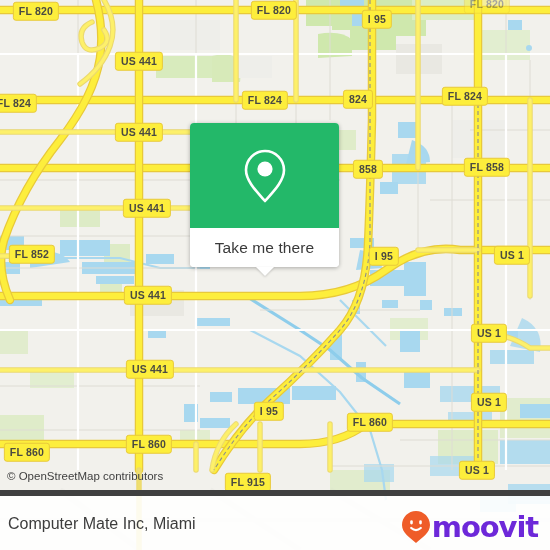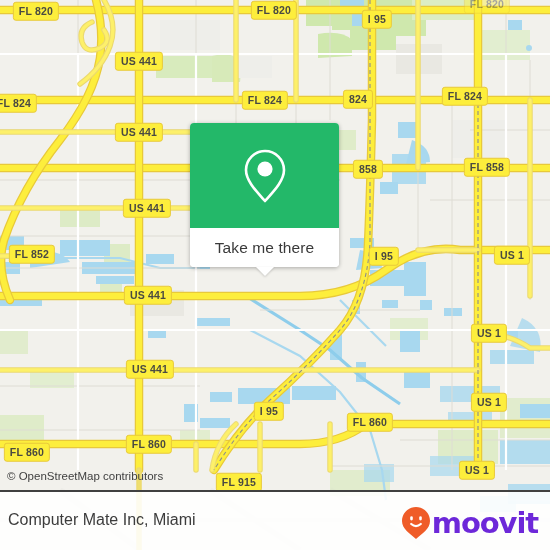--- a/index.html
+++ b/index.html
@@ -74,21 +74,21 @@
     color:#3f3f3f;
     font-family:"Liberation Sans",sans-serif;
     white-space:nowrap;
   }
 
   
   #footer{
     position:absolute;
     left:0;top:490px;width:550px;height:60px;
     background:rgba(255,255,255,.88);
-    border-top:2px solid #404040;
+    border-top:6px solid #404040;
     box-sizing:border-box;
   }
   #footer-title{
     position:absolute;left:8px;top:19px;
     font-size:16px;color:#3c3c3c;
     font-family:"Liberation Sans",sans-serif;
     white-space:nowrap;
   }
   #logo{
     position:absolute;right:12px;top:14px;
@@ -341,21 +341,21 @@
       <div class="shield" style="left: 512px; top: 255px;">US 1</div>
       <div class="shield" style="left: 148px; top: 295px;">US 441</div>
       <div class="shield" style="left: 489px; top: 333px;">US 1</div>
       <div class="shield" style="left: 150px; top: 369px;">US 441</div>
       <div class="shield" style="left: 489px; top: 402px;">US 1</div>
       <div class="shield" style="left: 269px; top: 411px;">I 95</div>
       <div class="shield" style="left: 370px; top: 422px;">FL 860</div>
       <div class="shield" style="left: 149px; top: 444px;">FL 860</div>
       <div class="shield" style="left: 27px; top: 452px;">FL 860</div>
       <div class="shield" style="left: 477px; top: 470px;">US 1</div>
-      <div class="shield" style="left: 239px; top: 482px;">FL 915</div>
+      <div class="shield" style="left: 248px; top: 482px;">FL 915</div>
     </div>
 
   <div id="popup" style="left: 190px; top: 123px;">
     <div id="popup-green">
       <svg width="46" height="56" viewBox="0 0 46 56">
         <path d="M23 3 C12.5 3 4 11.5 4 22 C4 33 15 44 23 53 C31 44 42 33 42 22 C42 11.5 33.5 3 23 3 Z" fill="none" stroke="#ffffff" stroke-width="2.6" stroke-linejoin="round"></path>
         <circle cx="23" cy="21" r="7.6" fill="#ffffff"></circle>
       </svg>
     </div>
     <div id="popup-foot">

